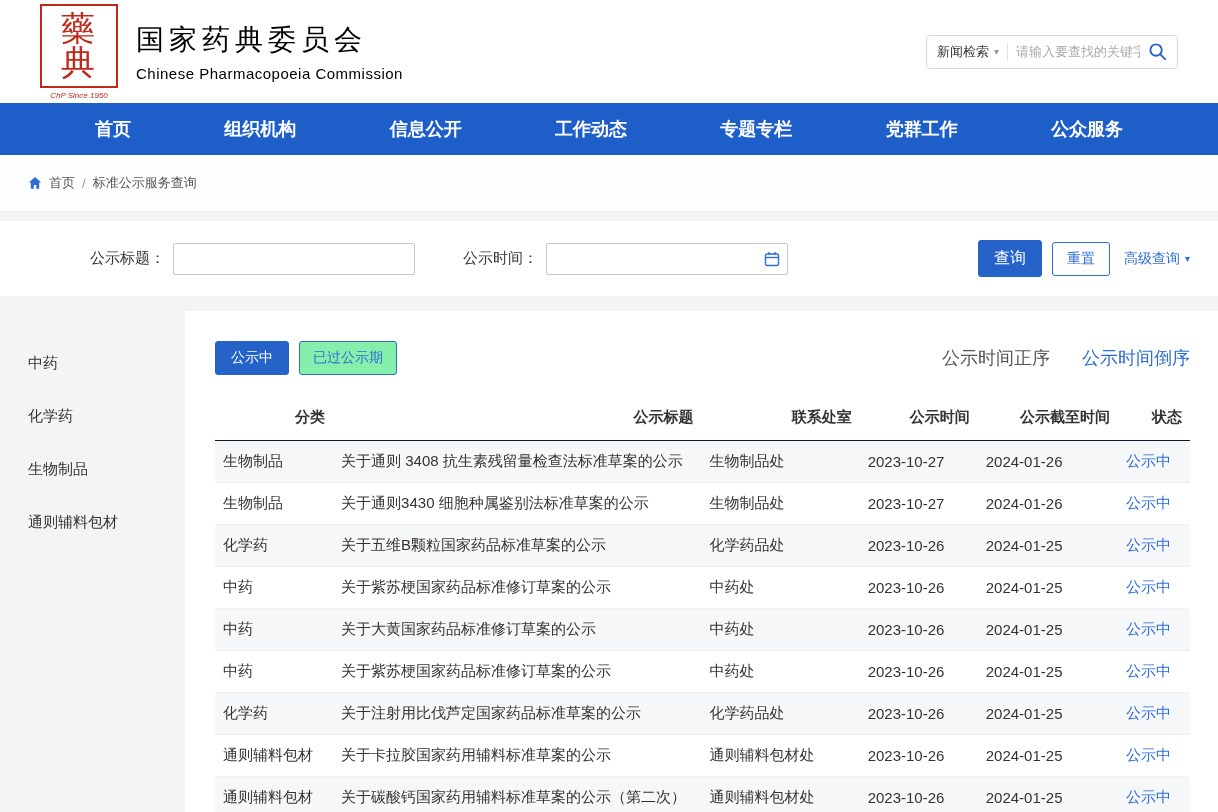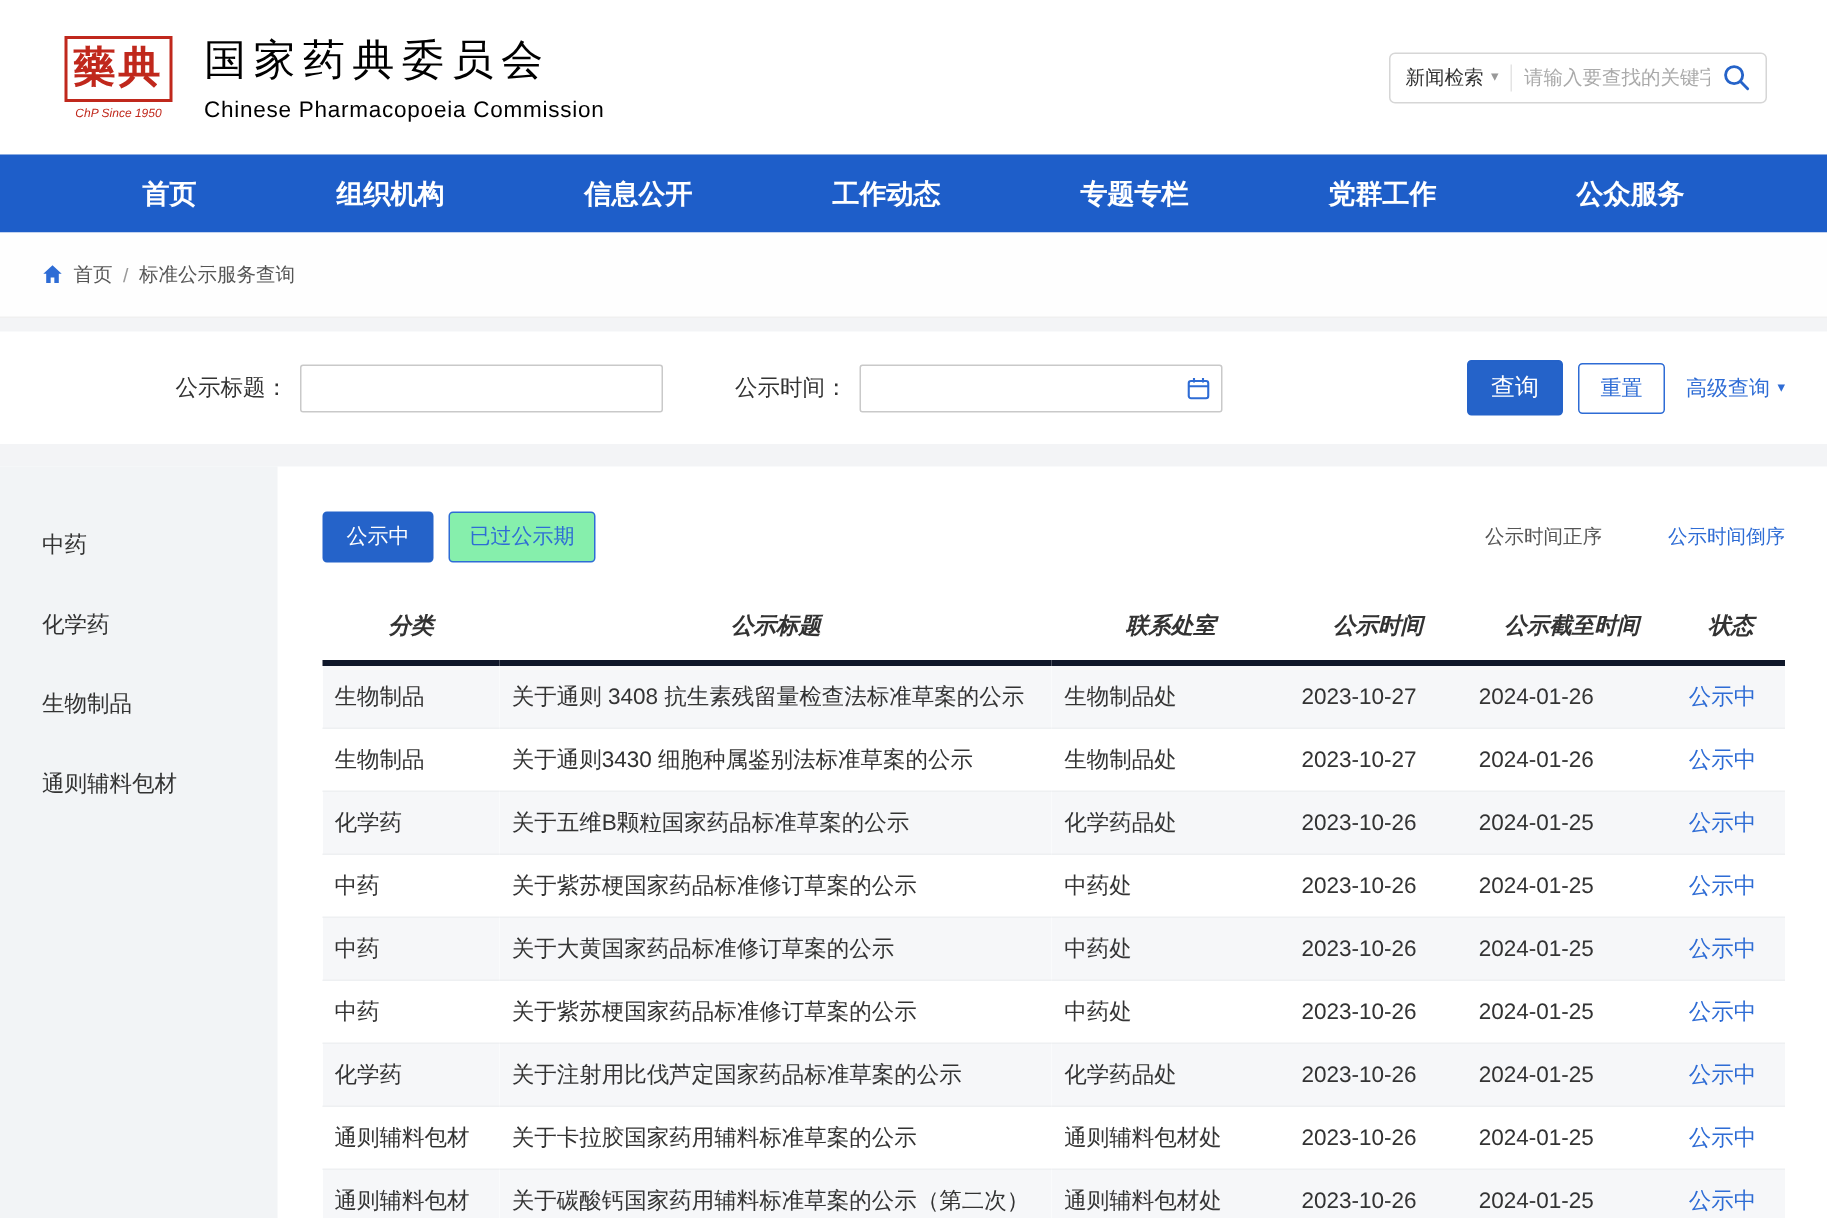--- a/index.html
+++ b/index.html
@@ -18,22 +18,22 @@
     padding: 0 40px;
   }
   .logo-seal {
     width: 78px;
     text-align: center;
     color: #c0281c;
     flex-shrink: 0;
     line-height: 1;
   }
   .logo-seal .seal-chars {
-    font-size: 28px;
-    font-weight: bold;
+    font-size: 34px;
+    font-weight: normal;
     font-family: "Liberation Serif", "DejaVu Serif", serif;
     letter-spacing: 2px;
     border: 2px solid #c0281c;
     padding: 6px 4px;
     display: inline-block;
   }
   .logo-seal .seal-sub {
     display: block;
     font-size: 8px;
     font-style: italic;
@@ -124,21 +124,21 @@
   
   .filter-panel {
     background: #ffffff;
     padding: 19px 28px;
     display: flex;
     align-items: center;
     margin-bottom: 15px;
   }
   .filter-group { display: flex; align-items: center; }
   .filter-label { font-size: 15px; color: #333; margin-left: 48px; }
-  .filter-group:first-child .filter-label { margin-left: 89px; }
+  .filter-group:first-child .filter-label { margin-left: 62px; }
   .filter-input {
     width: 242px;
     height: 32px;
     border: 1px solid #c9c9c9;
     border-radius: 2px;
     margin-left: 8px;
     padding: 0 8px;
     font-size: 14px;
     outline: none;
     font-family: "Liberation Sans", "DejaVu Sans", sans-serif;
@@ -194,39 +194,38 @@
   .tab-active {
     background: #2563c9; color: #fff; border: 1px solid #2563c9;
     font-size: 14px; padding: 7px 15px; border-radius: 3px; cursor: pointer;
     font-family: inherit;
   }
   .tab-inactive {
     background: #86efac; color: #2e6cd5; border: 1px solid #2e6cd5;
     font-size: 14px; padding: 7px 13px; border-radius: 3px; cursor: pointer;
     margin-left: 10px; font-family: inherit;
   }
-  .sort-links { margin-left: auto; display: flex; align-items: center; gap: 44px; font-size: 13px; }
+  .sort-links { margin-left: auto; display: flex; align-items: center; gap: 32px; font-size: 18px; }
   .sort-asc { color: #555; cursor: pointer; }
   .sort-desc { color: #2e6cd5; cursor: pointer; }
 
   table.notice-table {
     width: 100%;
     border-collapse: collapse;
     margin-top: 20px;
     font-size: 15px;
     table-layout: fixed;
   }
   .notice-table th {
-    text-align: center;
+    text-align: right;
     font-weight: bold;
     color: #333;
     padding: 13px 8px;
-    border-bottom: 4px solid #0f172a;
+    border-bottom: 1px solid #0f172a;
     white-space: nowrap;
-    font-style: italic;
   }
   .notice-table td {
     padding: 11px 8px;
     border-bottom: 1px solid #eef0f2;
     color: #333;
     white-space: nowrap;
     overflow: hidden;
     text-overflow: ellipsis;
   }
   .notice-table tbody tr:nth-child(odd) { background: #f6f7f9; }

